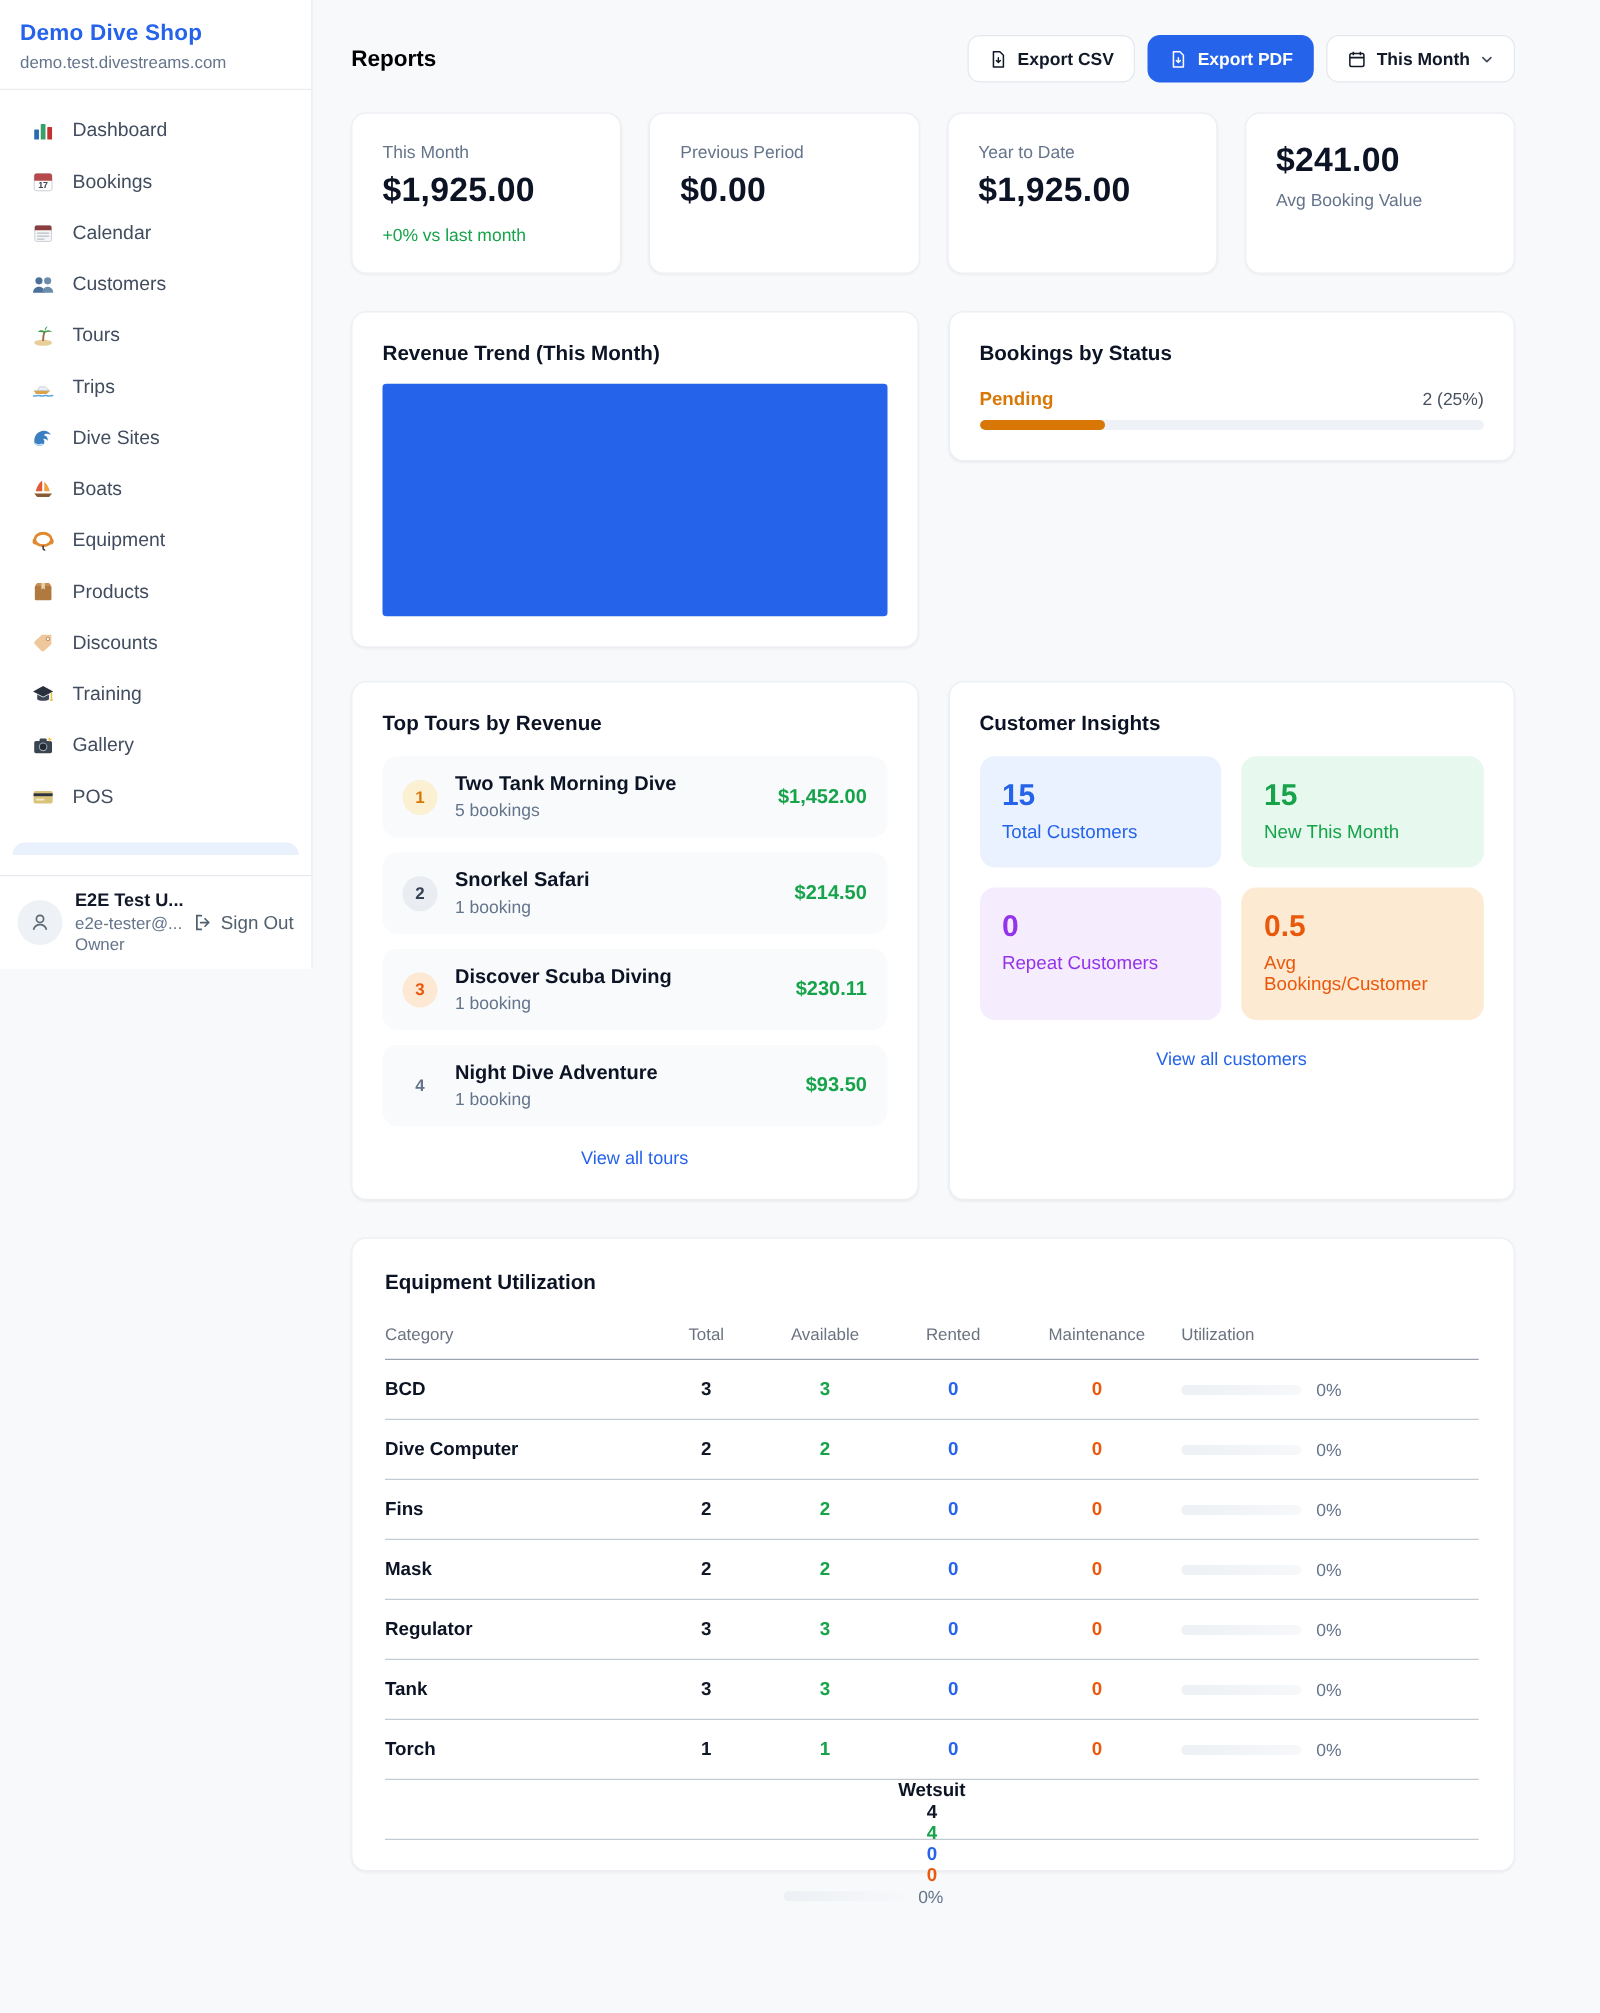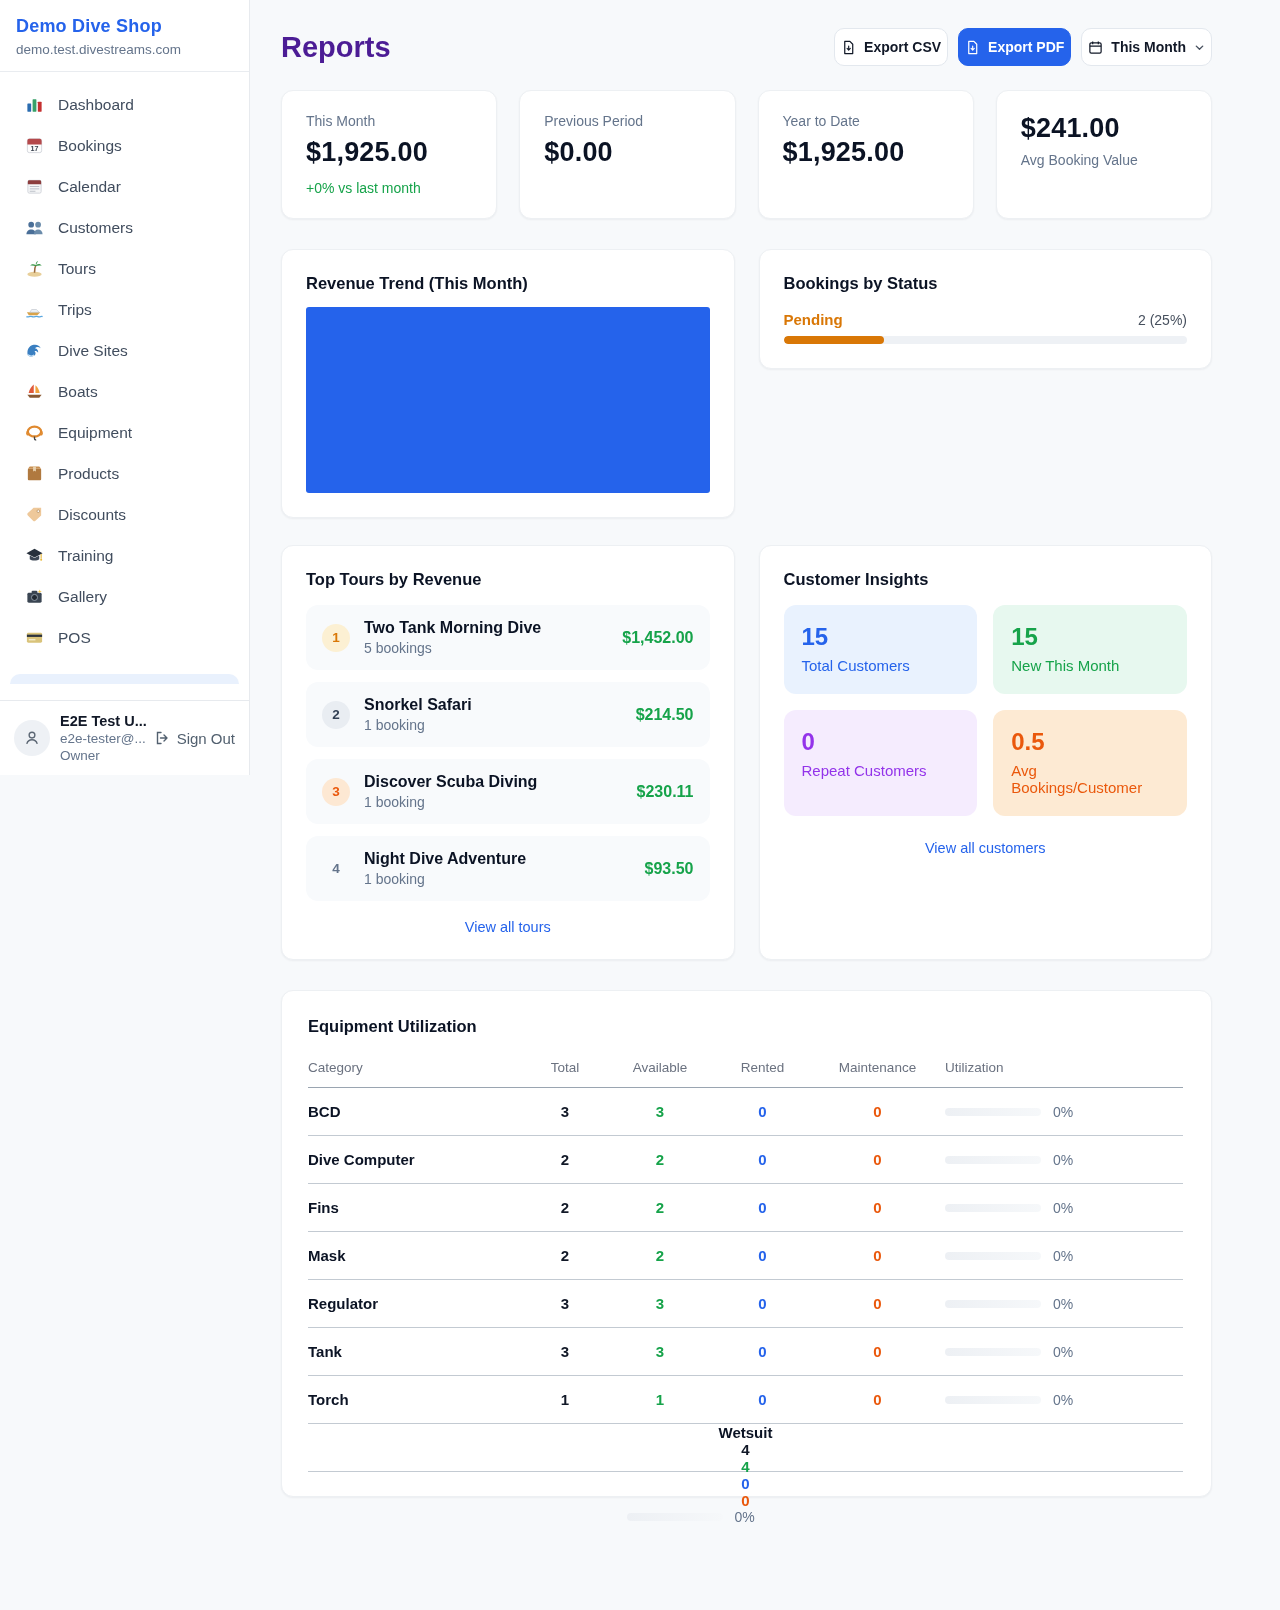--- a/index.html
+++ b/index.html
@@ -34,24 +34,24 @@
     display:flex; align-items:center; gap:10px; background:#fff;
   }
   .avatar { width:36px; height:36px; border-radius:50%; background:#eef1f5; display:flex; align-items:center; justify-content:center; flex:0 0 36px; }
   .user-meta { flex:1 1 auto; min-width:0; }
   .user-name { font-size:14.5px; font-weight:700; color:#111827; white-space:nowrap; }
   .user-email, .user-role { font-size:13.5px; color:#64748b; margin-top:2px; white-space:nowrap; }
   .sign-out { display:flex; align-items:center; gap:7px; color:#52606f; font-size:15px; cursor:pointer; white-space:nowrap; }
   
   .main { position:absolute; top:0; left:250px; width:1030px; padding:28px 68px 70px 31px; }
   .page-header { display:flex; align-items:center; justify-content:space-between; margin-bottom:24px; }
-  .page-title { font-size:29px; font-weight:800; color:#4c1d95; }
+  .page-title { font-size:18px; font-weight:800; color:#000000; }
   .header-actions { display:flex; gap:10px; }
   .btn {
-    display:flex; align-items:center; gap:8px; height:38px; padding:0 6px;
+    display:flex; align-items:center; gap:8px; height:38px; padding:0 16px;
     border-radius:10px; border:1px solid #e3e8ee; background:#fff;
     font-size:14px; font-weight:600; color:#111827; cursor:pointer;
     font-family:"Liberation Sans", sans-serif;
   }
   .btn-primary { background:#2563eb; border-color:#2563eb; color:#fff; }
   .btn svg { width:15px; height:15px; }
   
   .card {
     background:#fff; border:1px solid #edf0f3; border-radius:12px;
     box-shadow:0 1px 2px rgba(16,24,40,.05);

